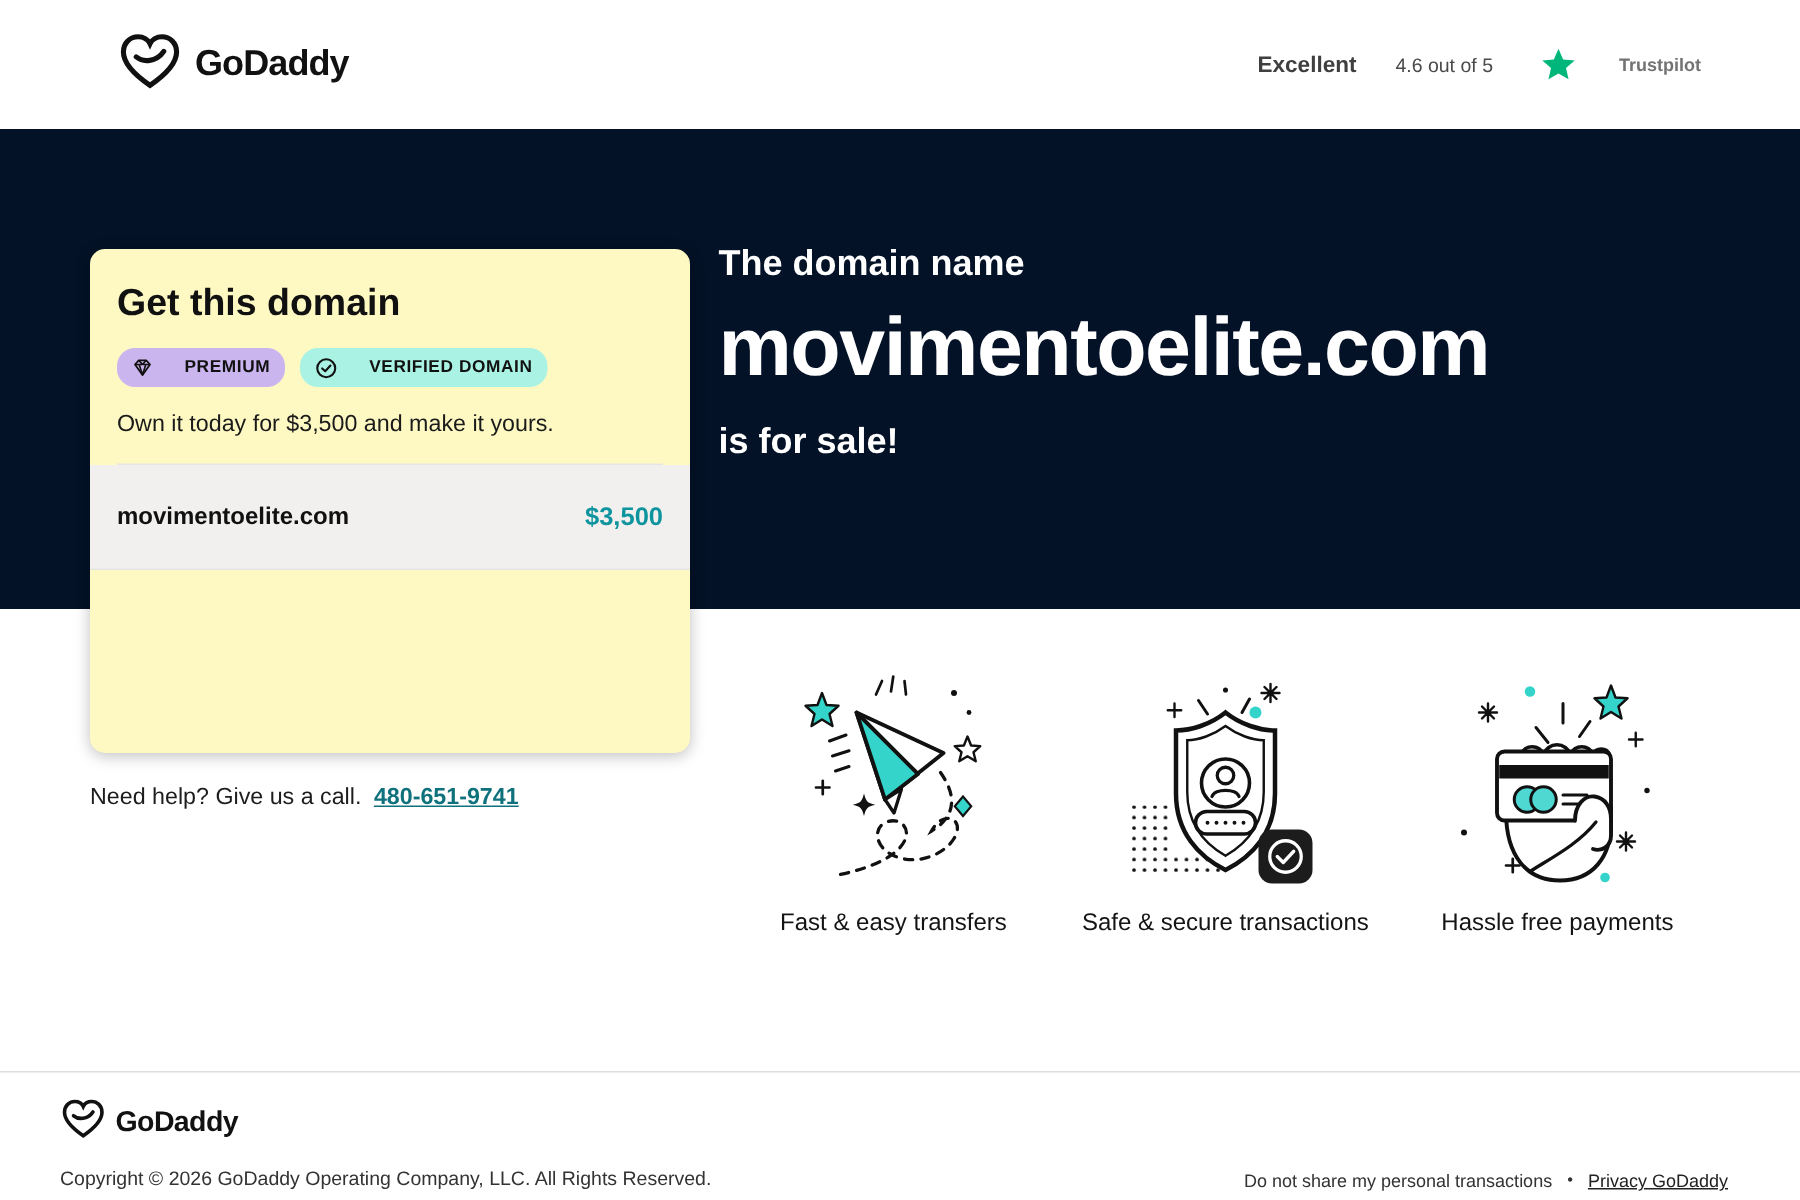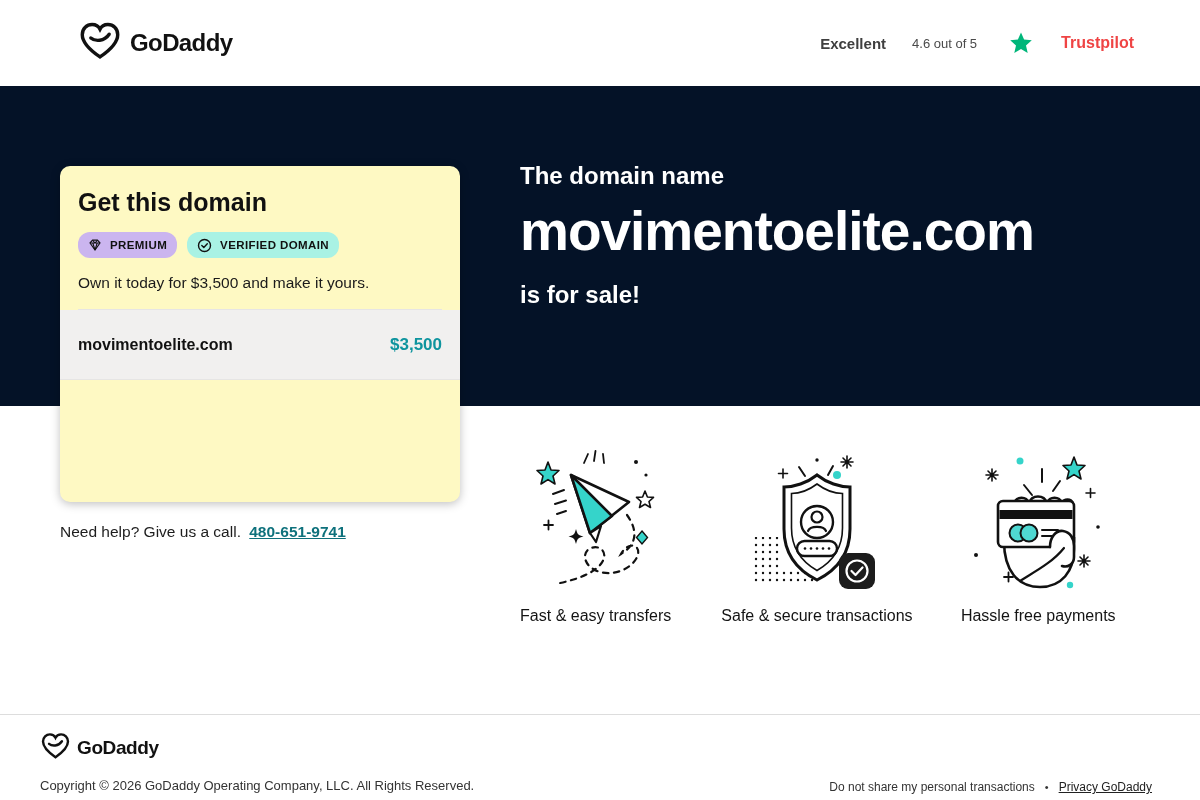--- a/index.html
+++ b/index.html
@@ -8,36 +8,36 @@
   .page { position: relative; width: 1200px; height: 800px; background: #fff; overflow: hidden; margin: 0 auto; }
 
   
   .header { position: absolute; top: 0; left: 0; width: 100%; height: 86px; background: #fff;
             display: flex; align-items: center; justify-content: space-between; padding: 0 66px 0 78px; }
   .brand { display: flex; align-items: center; gap: 8px; }
   .brand-word { font-size: 24px; font-weight: 800; letter-spacing: -0.6px; color: #111; }
   .tp-group { display: flex; align-items: center; gap: 26px; }
   .tp-excellent { font-size: 15px; font-weight: 700; color: #3f3f3f; }
   .tp-score { font-size: 13px; color: #4a4a4a; }
-  .tp-word { font-size: 16px; font-weight: 600; color: #ef4444; margin-left: 2px; }
+  .tp-word { font-size: 12px; font-weight: 600; color: #737373; margin-left: 2px; }
 
   
   .hero { position: absolute; top: 86px; left: 0; width: 100%; height: 320px; background: #041227; }
-  .hero-text { position: absolute; left: 520px; top: 76px; color: #fff; }
+  .hero-text { position: absolute; left: 479px; top: 76px; color: #fff; }
   .hero-pre { font-size: 24px; font-weight: 700; }
   .hero-domain { font-size: 55px; font-weight: 700; letter-spacing: -1px; margin-top: 14px; line-height: 1; }
   .hero-post { font-size: 24px; font-weight: 700; margin-top: 22px; }
 
   
   .card { position: absolute; left: 60px; top: 166px; width: 400px; height: 336px; background: #fef9c3;
           border-radius: 10px; box-shadow: 0 2px 10px rgba(0,0,0,0.25); z-index: 2; }
   .card-top { padding: 22px 18px 0 18px; }
   .card-title { font-size: 25px; font-weight: 700; color: #111; }
   .badges { display: flex; gap: 10px; margin-top: 15px; }
-  .badge { display: inline-flex; align-items: center; gap: 8px; height: 22px; padding: 13px 10px;
+  .badge { display: inline-flex; align-items: center; gap: 21px; height: 22px; padding: 13px 10px;
            border-radius: 12px; font-size: 11.5px; font-weight: 700; letter-spacing: 0.4px; color: #111; }
   .badge-premium { background: #cbb5ef; }
   .badge-verified { background: #a9f2e4; }
   .card-sub { font-size: 15.5px; color: #1b1b1b; margin-top: 16px; }
   .card-divider { border-top: 1px solid #e6e5e4; margin-top: 17px; }
   .price-row { height: 70px; background: #f1f0ef; display: flex; align-items: center;
                justify-content: space-between; padding: 0 18px; border-bottom: 1px solid #e6e5e4; }
   .price-domain { font-size: 16px; font-weight: 700; color: #111; }
   .price-value { font-size: 17px; font-weight: 700; color: #0e949e; }
   .cta-wrap { padding: 26px 18px 0 18px; }

